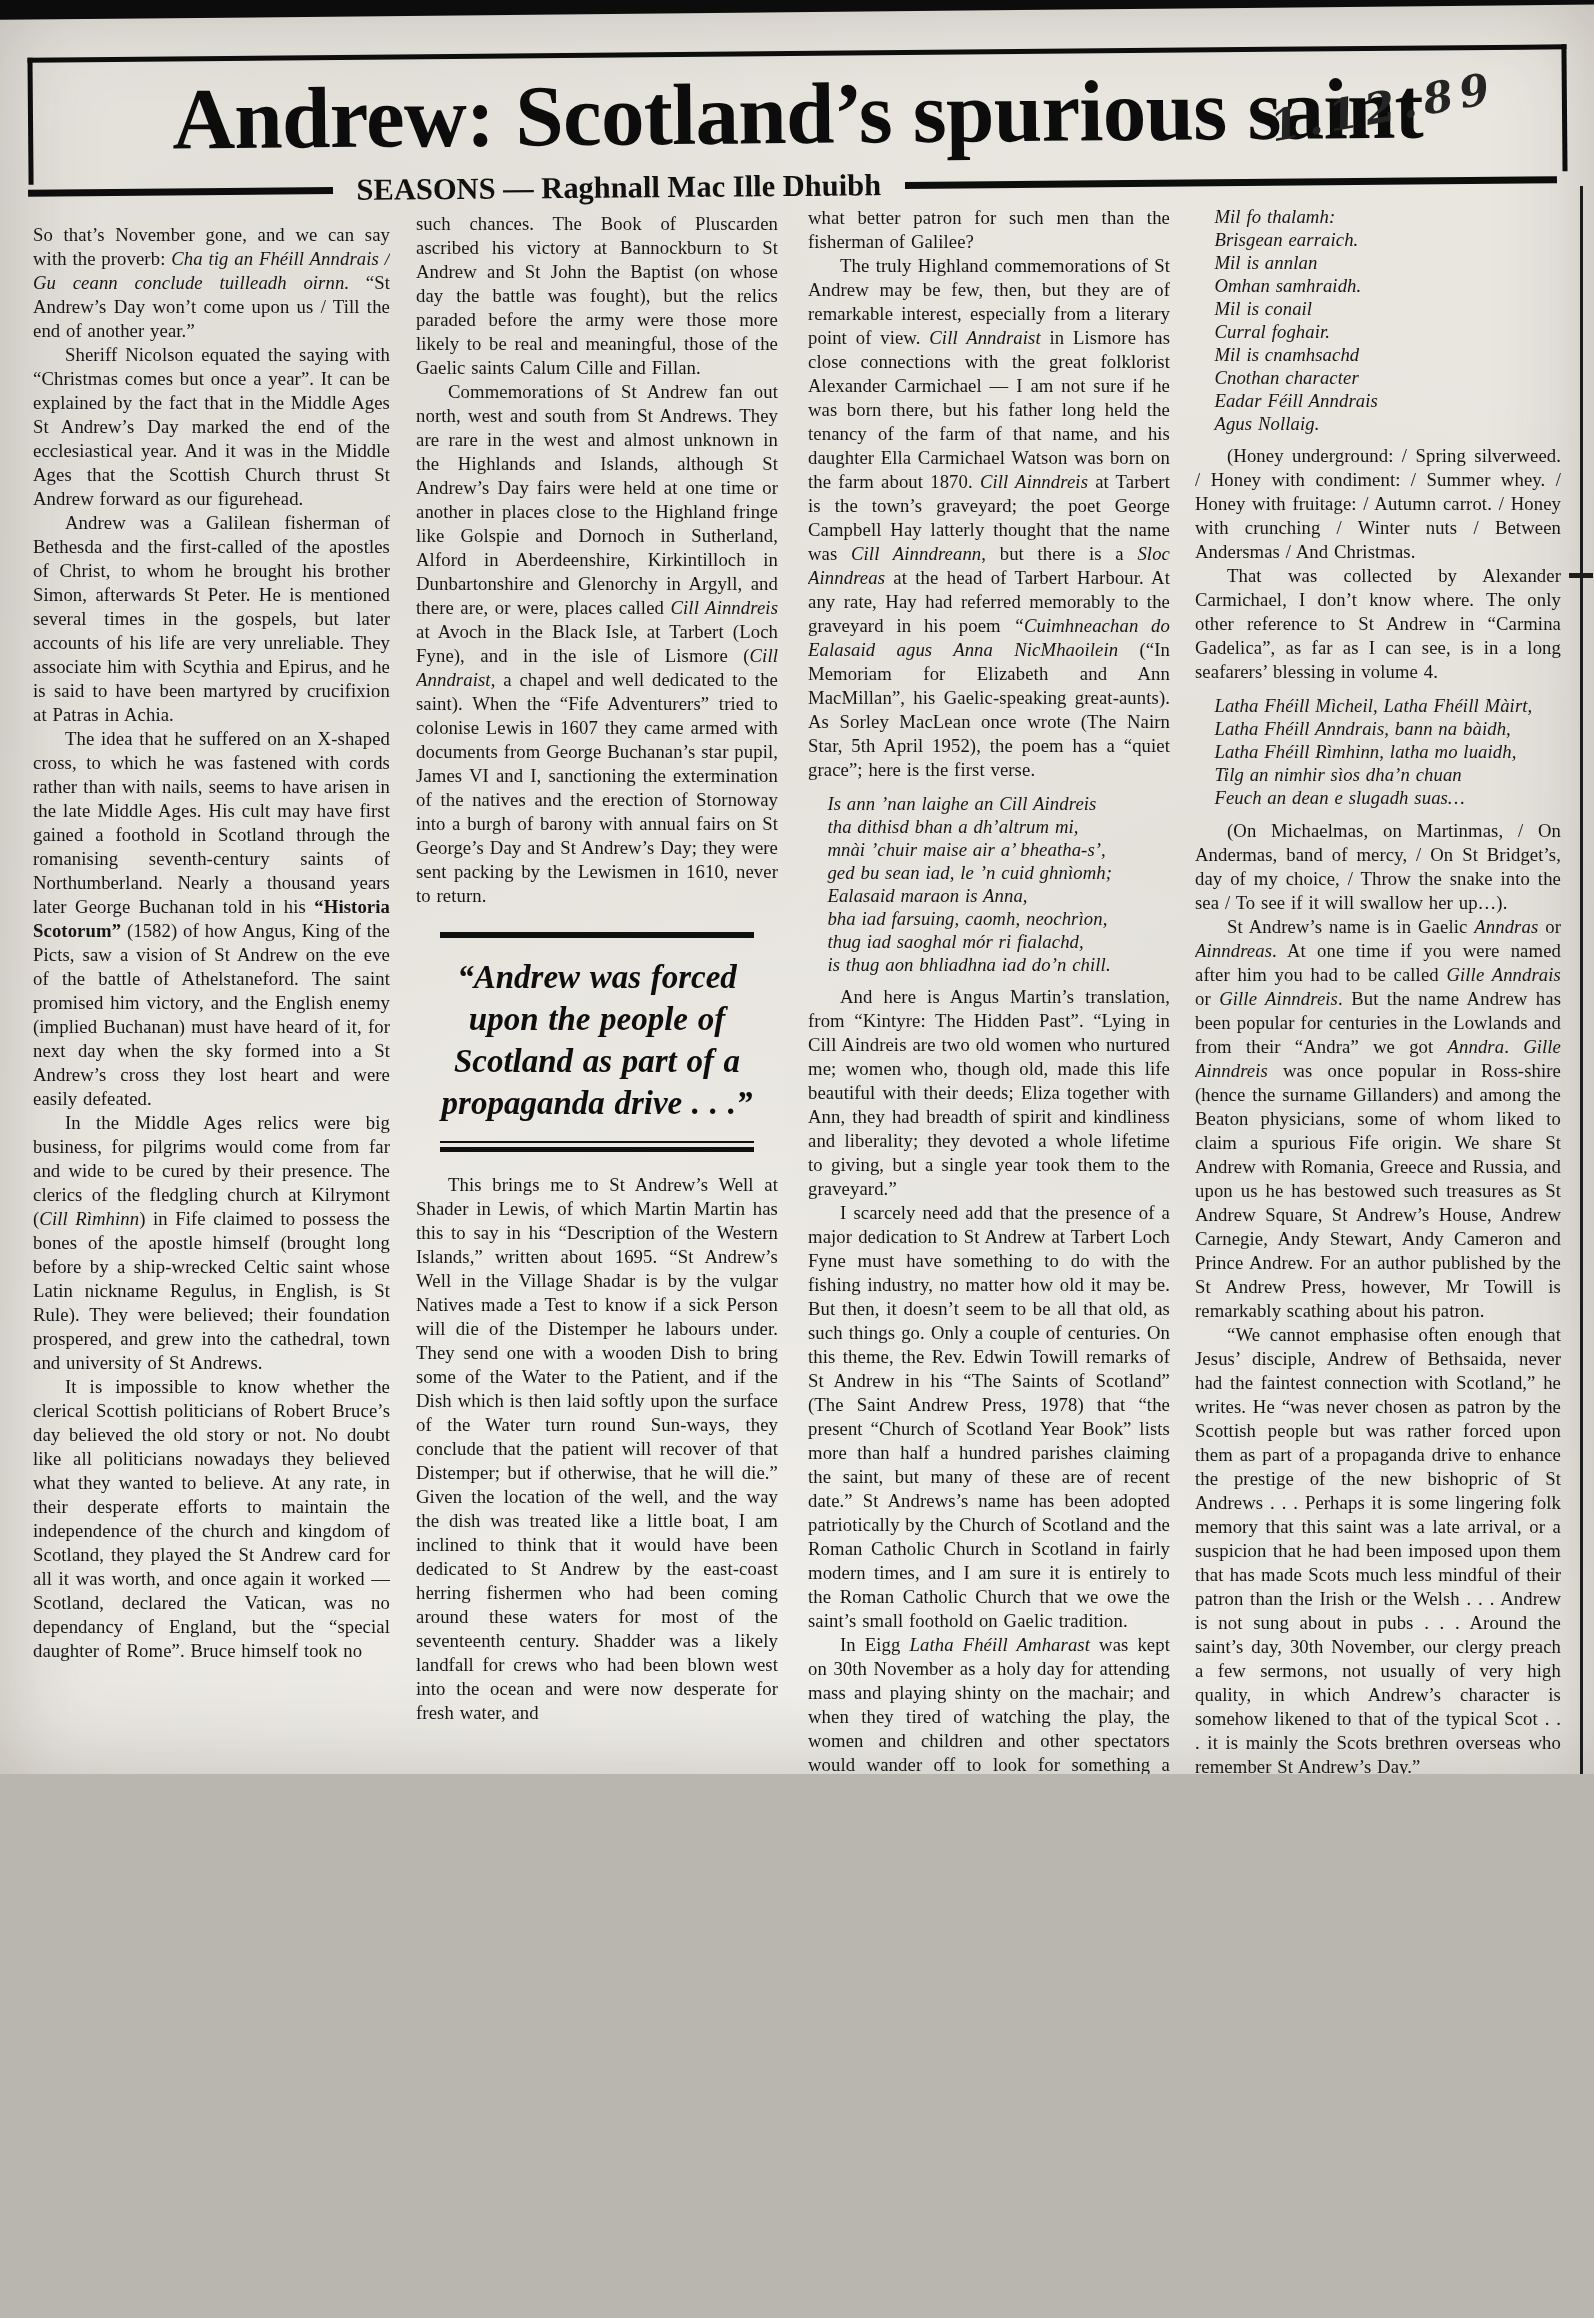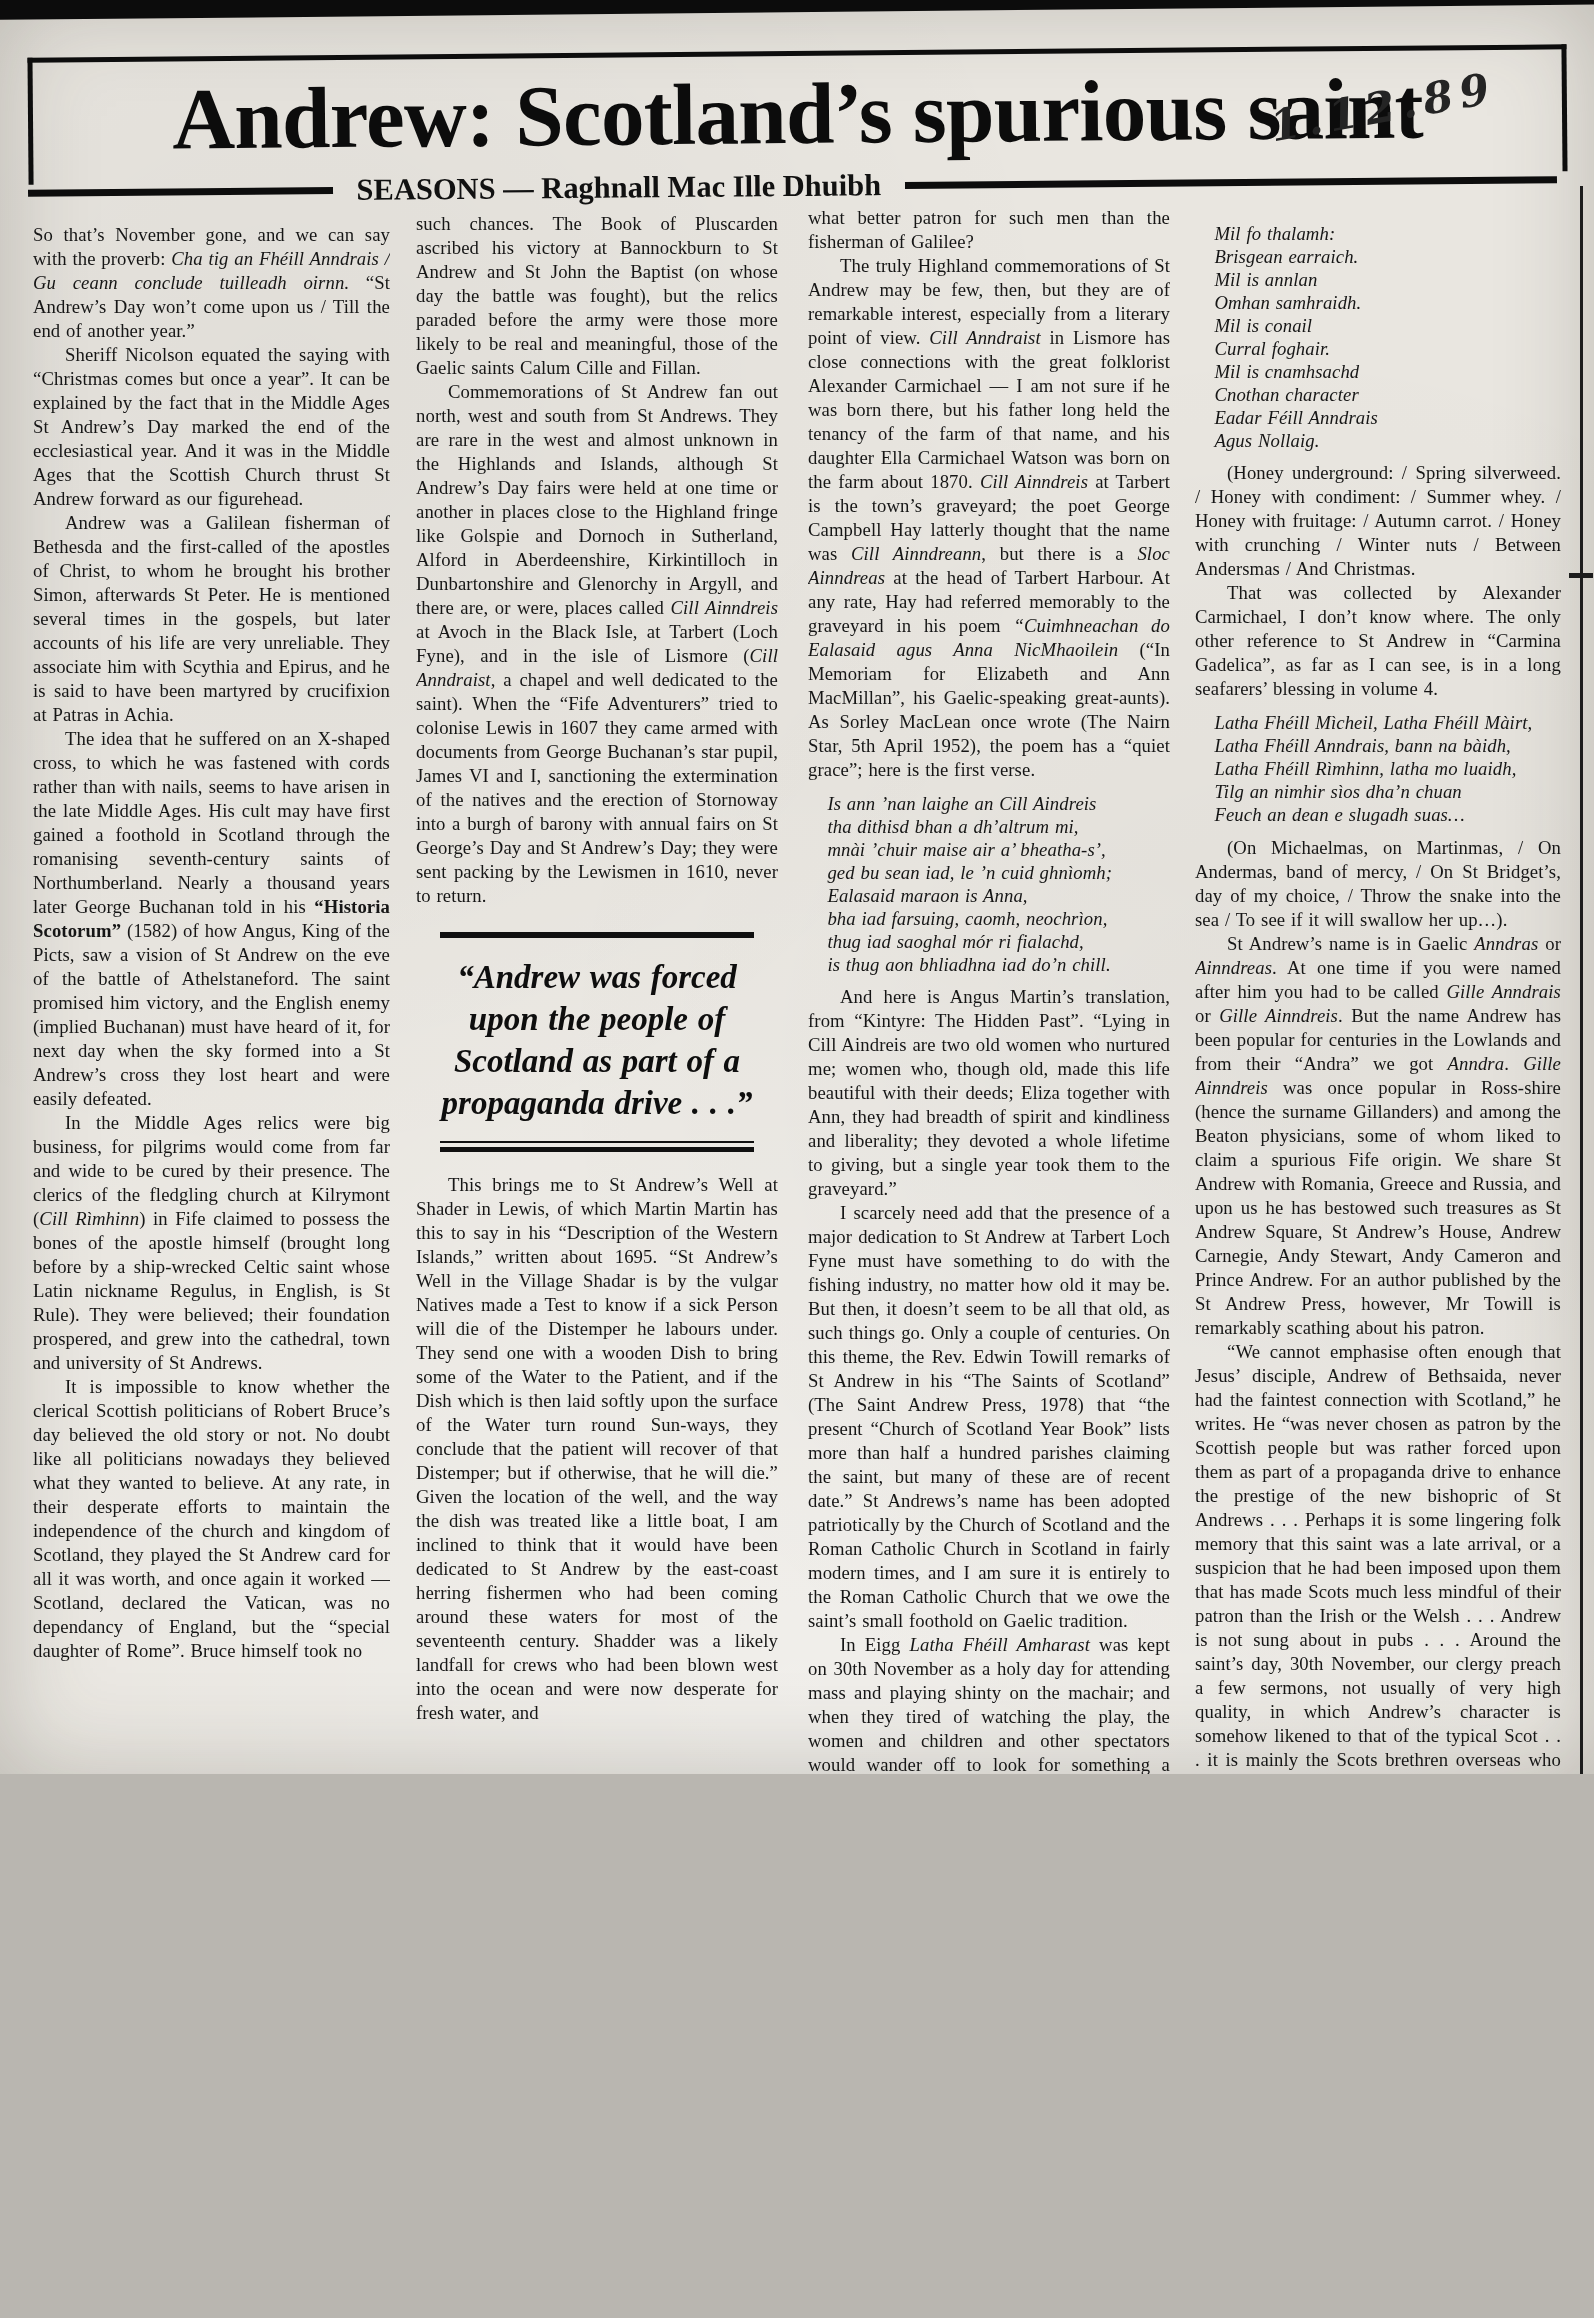--- a/index.html
+++ b/index.html
@@ -58,21 +58,21 @@
     position:absolute;
     font-size:18.7px;line-height:24px;text-align:justify;
     letter-spacing:0.1px;word-spacing:1px;color:#161616;
     overflow:hidden;
   }
   .col p.para{margin:0;text-indent:32px;}
   .col p.para.noindent{text-indent:0;}
   #col1{left:33px;top:223px;width:357px;height:1787px;}
   #col2{left:416px;top:212px;width:362px;height:1801px;}
   #col3{left:808px;top:206px;width:362px;height:2108px;}
-  #col4{left:1195px;top:212px;width:366px;height:2103px;}
+  #col4{left:1195px;top:195px;width:366px;height:2103px;}
 
   .verse{font-style:italic;margin:9.7px 0 9.7px 19.4px;text-align:left;line-height:23px;}
   .verse .vline{padding-left:40px;text-indent:-40px;}
 
   
   .pullquote{margin:23.5px 2.8px 21px 2.8px;}
   .pq-bar{height:6.2px;background:#101010;width:88%;margin:0 auto 18px auto;}
   .pq-text{
     text-align:center;font-size:33px;font-weight:bold;font-style:italic;
     line-height:1.28;color:#0e0e0e;letter-spacing:0;word-spacing:1.4px;

